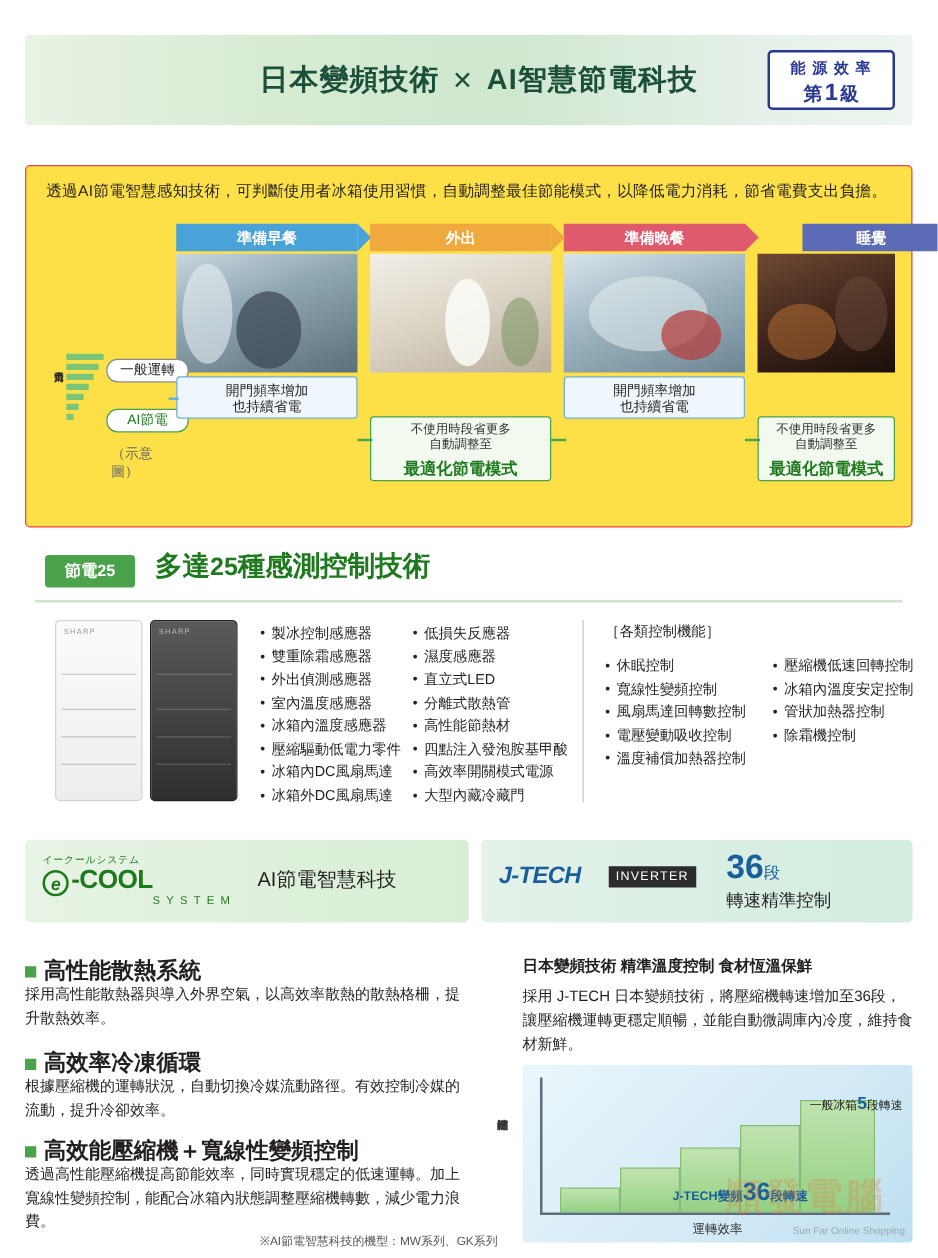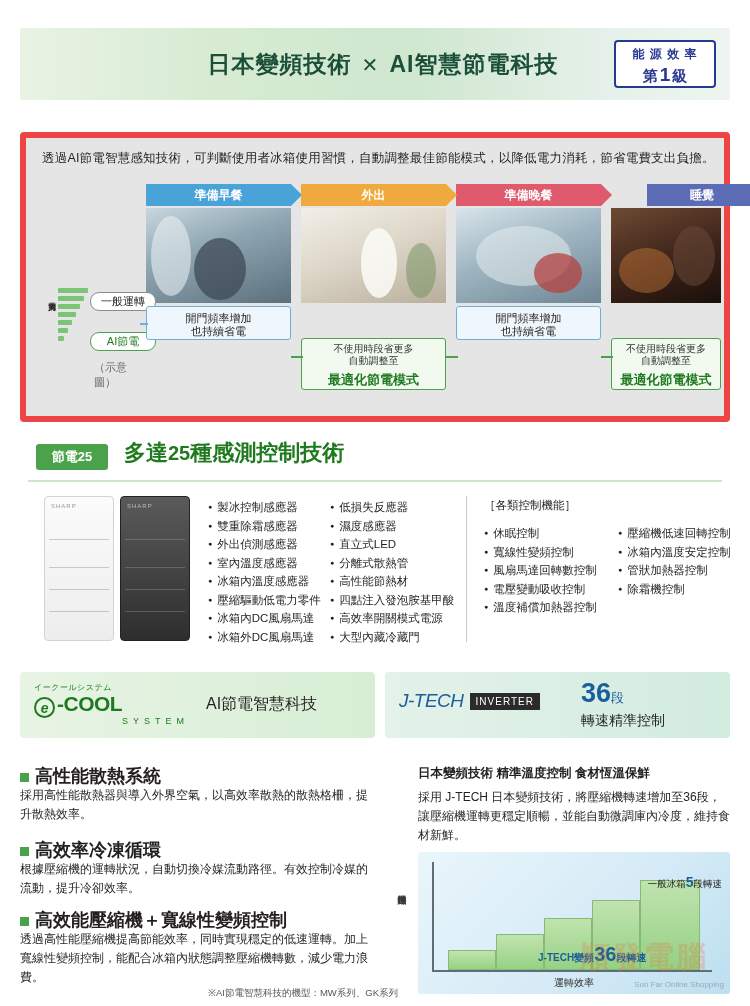--- a/index.html
+++ b/index.html
@@ -53,23 +53,23 @@
   .energy-badge .line2 {
     font-size: 15px; font-weight: bold; color: #2a3990; margin-top: 1px;
   }
   .energy-badge .line2 .num { font-size: 19px; padding: 0 2px; }
 
   
   .ai-panel {
     position: absolute;
     left: 20px; top: 132px;
     width: 710px; height: 290px;
-    border: 6px solid #ef4444;
+    border: 1px solid #ef4444;
     border-radius: 4px;
-    background: #e5e5e5;
+    background: #fde047;
   }
   .ai-lead {
     position: absolute;
     left: 16px; top: 12px;
     font-size: 12.5px;
     color: #231f20;
     letter-spacing: .2px;
   }
 
   
@@ -312,29 +312,29 @@
     font-size: 16px;
     color: #231f20;
   }
   .jtech-logo {
     position: absolute;
     left: 14px; top: 18px;
     height: 26px;
   }
   .jtech-logo .jt {
     display: inline-block;
-    font-size: 19px; font-weight: normal; font-style: italic;
+    font-size: 19px; font-weight: bold; font-style: italic;
     color: #1b5e9c; letter-spacing: -.5px;
     vertical-align: middle;
   }
   .jtech-logo .inv {
     display: inline-block;
     background: #2b2b2b; color: #fff;
     font-size: 10px; letter-spacing: 1px;
-    padding: 3px 6px; margin-left: 6px;
+    padding: 3px 6px; margin-left: 22px;
     vertical-align: middle;
   }
   .panel-right .cap36 {
     position: absolute;
     left: 196px; top: 6px;
     font-size: 27px; font-weight: bold; color: #1b5e9c;
   }
   .panel-right .cap36 .duan { font-size: 13px; font-weight: normal; }
   .panel-right .cap-sub {
     position: absolute;

